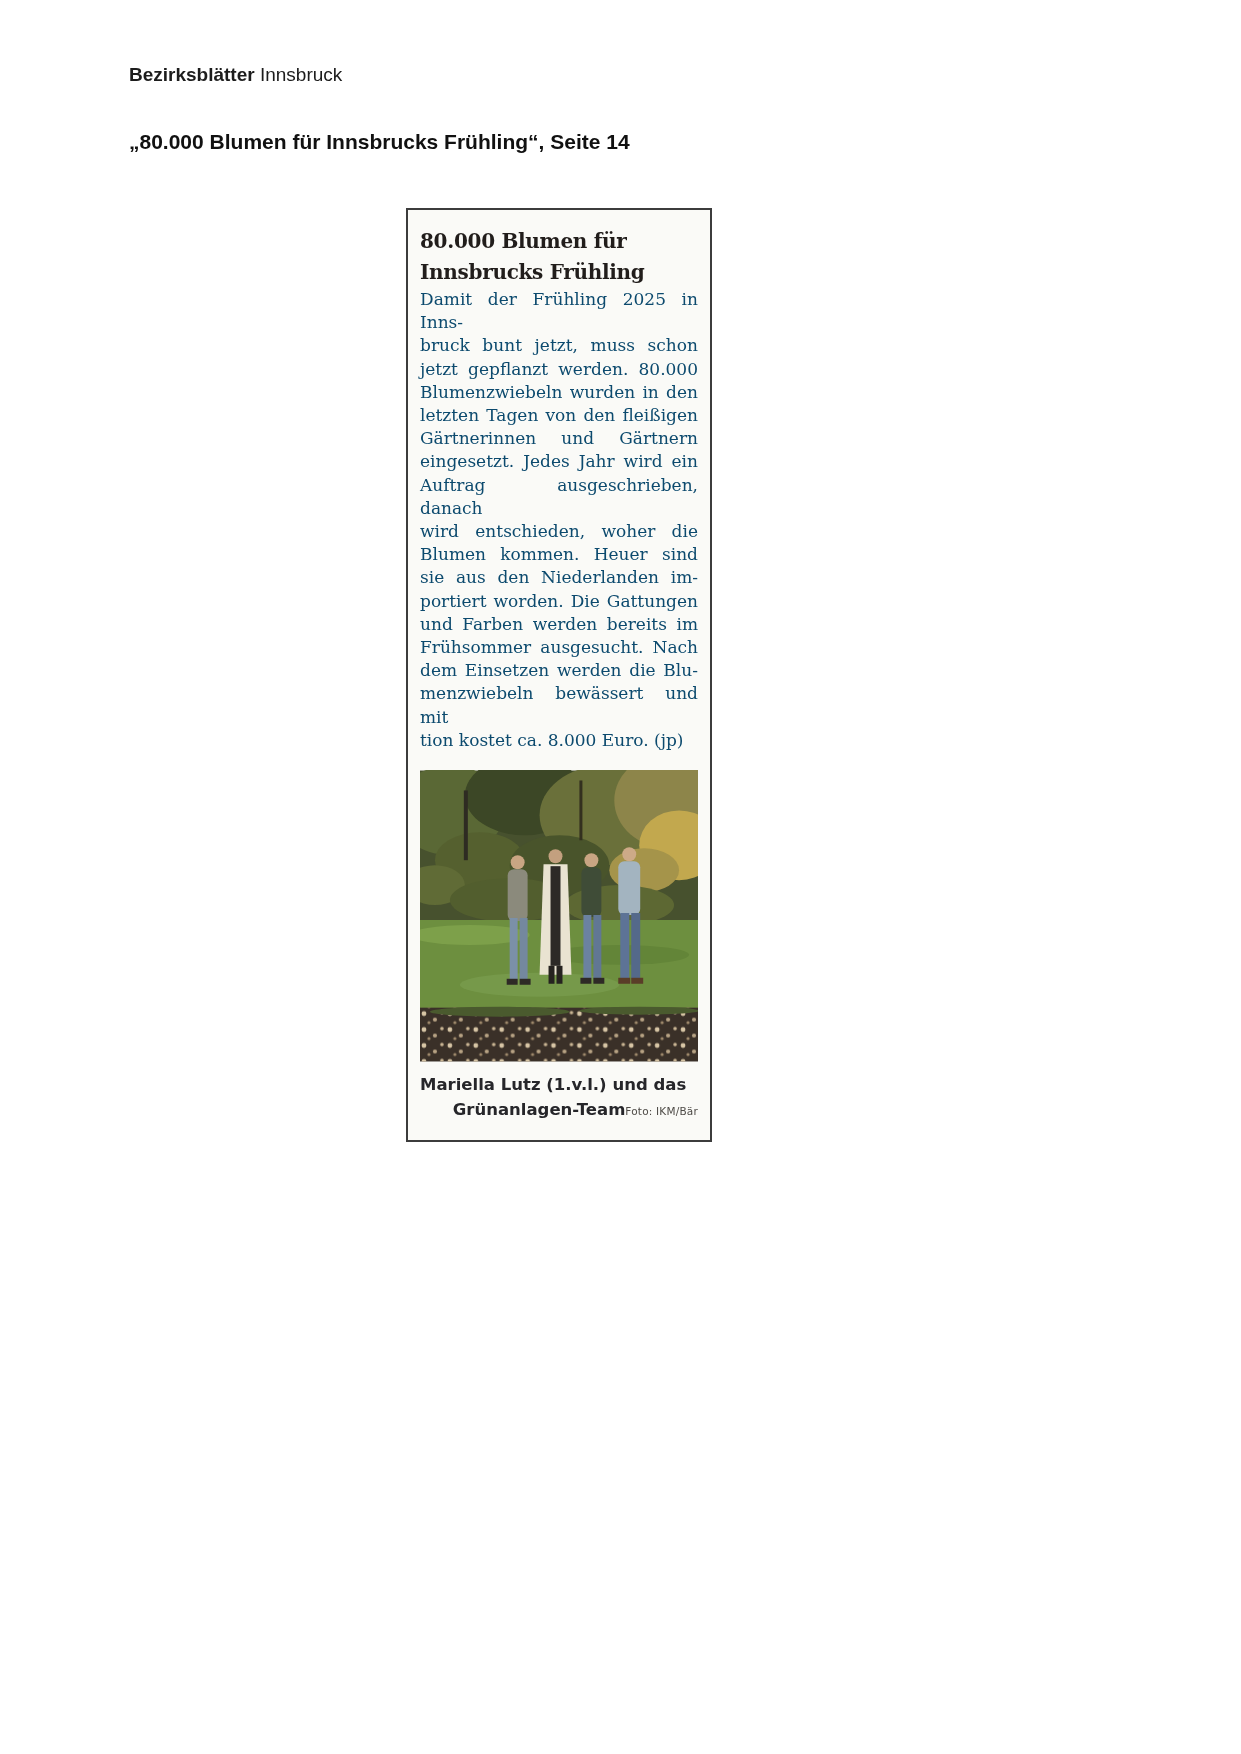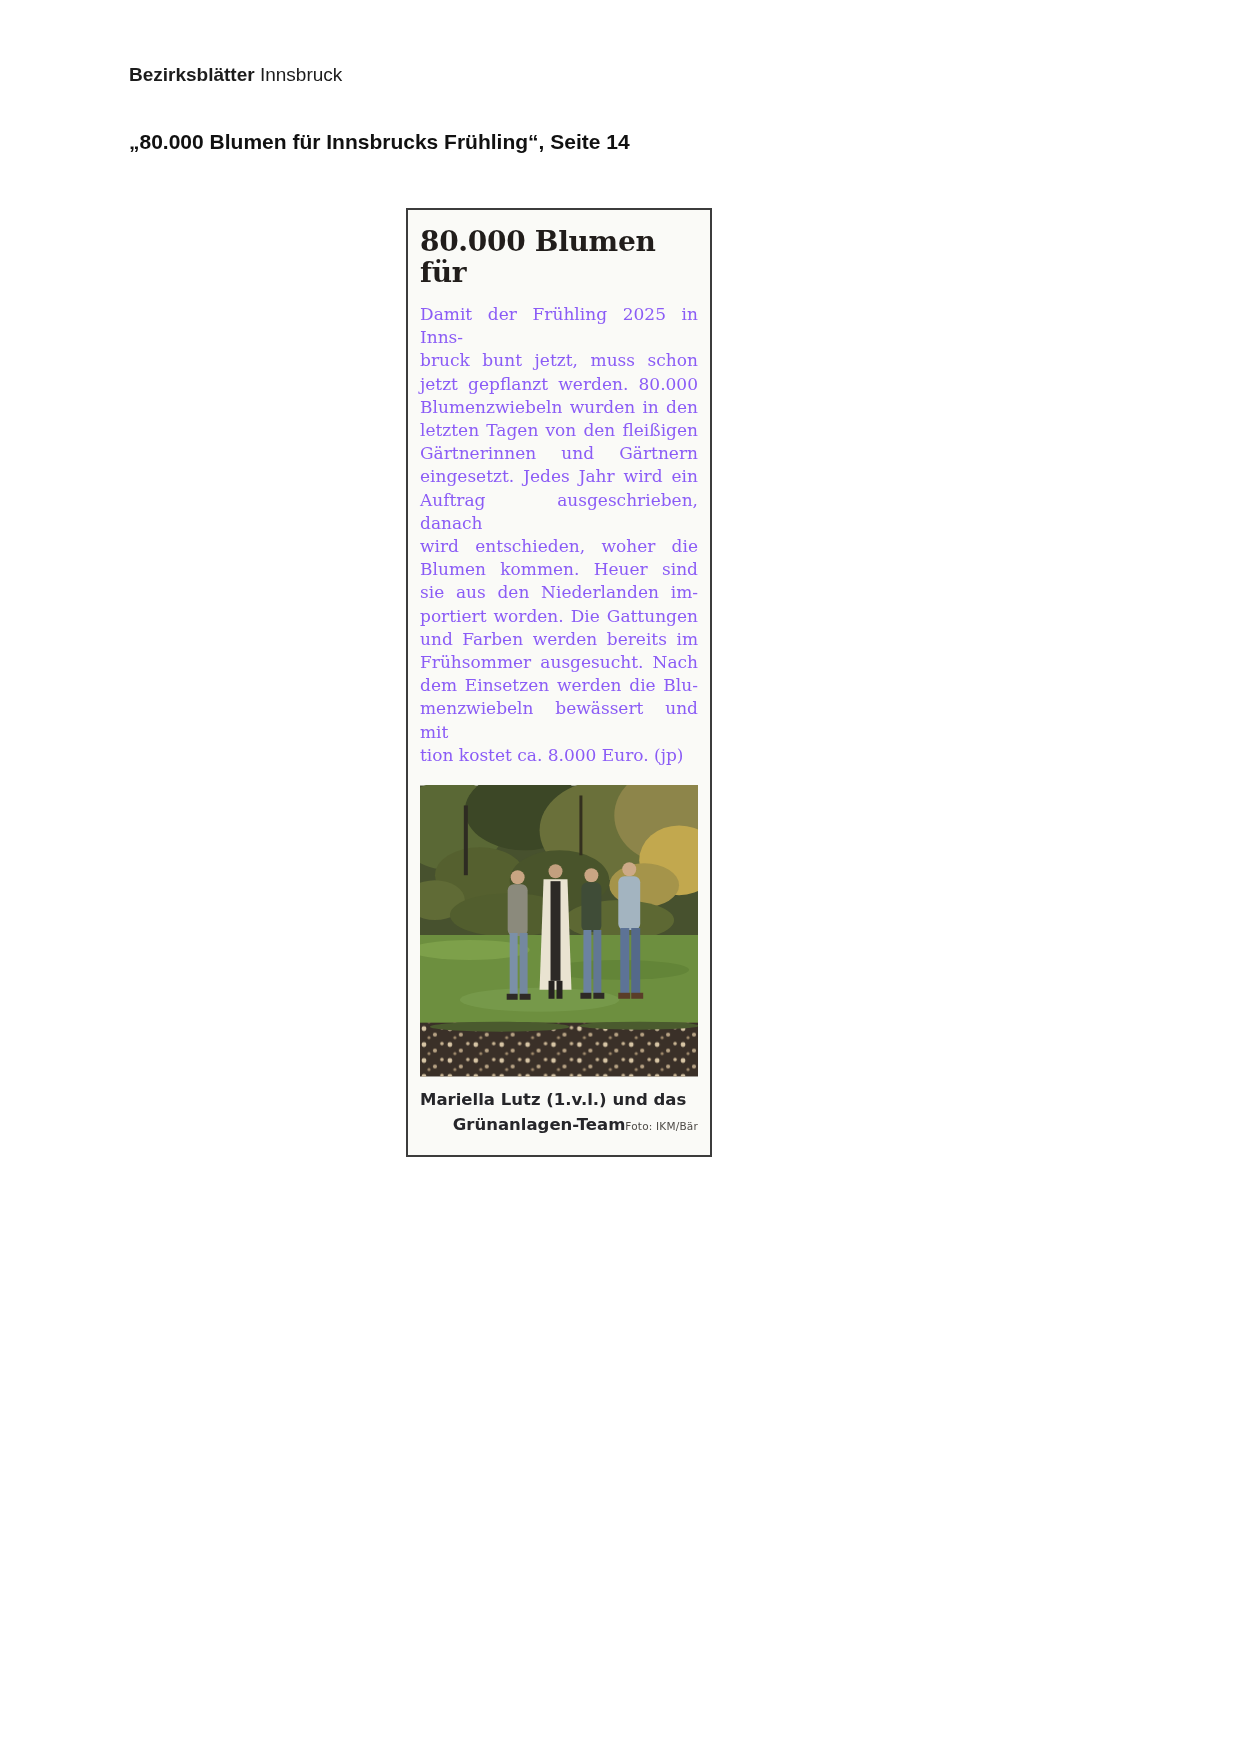--- a/index.html
+++ b/index.html
@@ -44,32 +44,31 @@
     top: 208px;
     width: 306px;
     box-sizing: border-box;
     background: #fafaf7;
     border: 2px solid #3c3c3c;
     padding: 12px 12px 16px 12px;
   }
   .clip-headline {
     font-family: "DejaVu Serif", serif;
     font-weight: bold;
-    font-size: 28px;
+    font-size: 20px;
     line-height: 31px;
     color: #211d1b;
     letter-spacing: -0.3px;
     margin-top: 4px;
   }
   .clip-body {
-    margin-top: 15px;
     font-family: "DejaVu Serif", serif;
     font-size: 17px;
     line-height: 23.2px;
-    color: #8b5cf6;
+    color: #0c4a6e;
   }
   .clip-body .body-line {
     text-align: justify;
     text-align-last: justify;
   }
   .clip-body .body-line:last-child {
     text-align-last: left;
   }
 
   .clip-photo {
@@ -121,20 +120,21 @@
     <span> </span>
     <span class="pub-region">Innsbruck</span>
   </div>
 
   <div class="doc-title">„80.000 Blumen für Innsbrucks Frühling“, Seite 14</div>
 
   <div class="clipping">
 
     <div class="clip-headline">
       <div>80.000 Blumen für</div>
+      <div>Innsbrucks Frühling</div>
     </div>
 
     <div class="clip-body">
         <div class="body-line">Damit der Frühling 2025 in Inns-</div>
         <div class="body-line">bruck bunt jetzt, muss schon</div>
         <div class="body-line">jetzt gepflanzt werden. 80.000</div>
         <div class="body-line">Blumenzwiebeln wurden in den</div>
         <div class="body-line">letzten Tagen von den fleißigen</div>
         <div class="body-line">Gärtnerinnen und Gärtnern</div>
         <div class="body-line">eingesetzt. Jedes Jahr wird ein</div>

